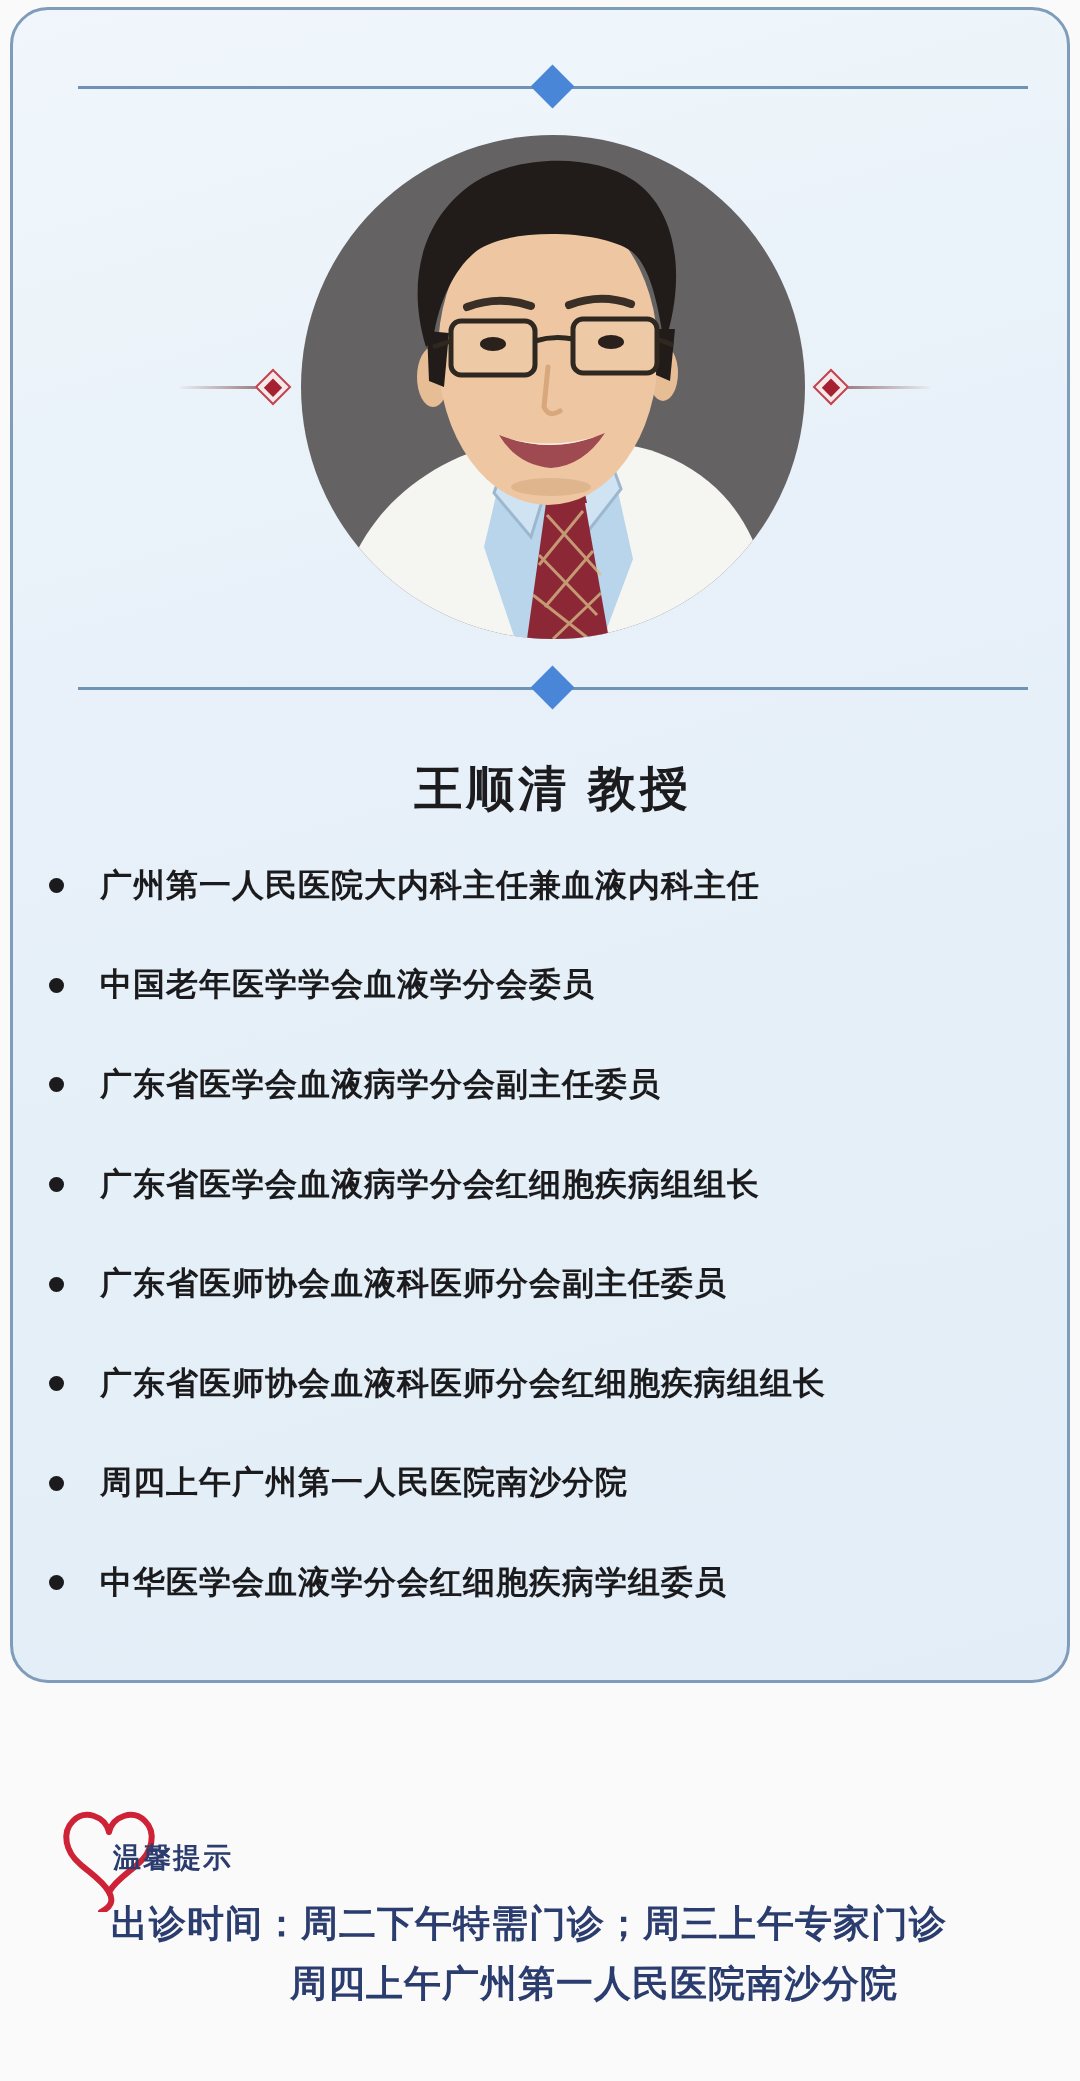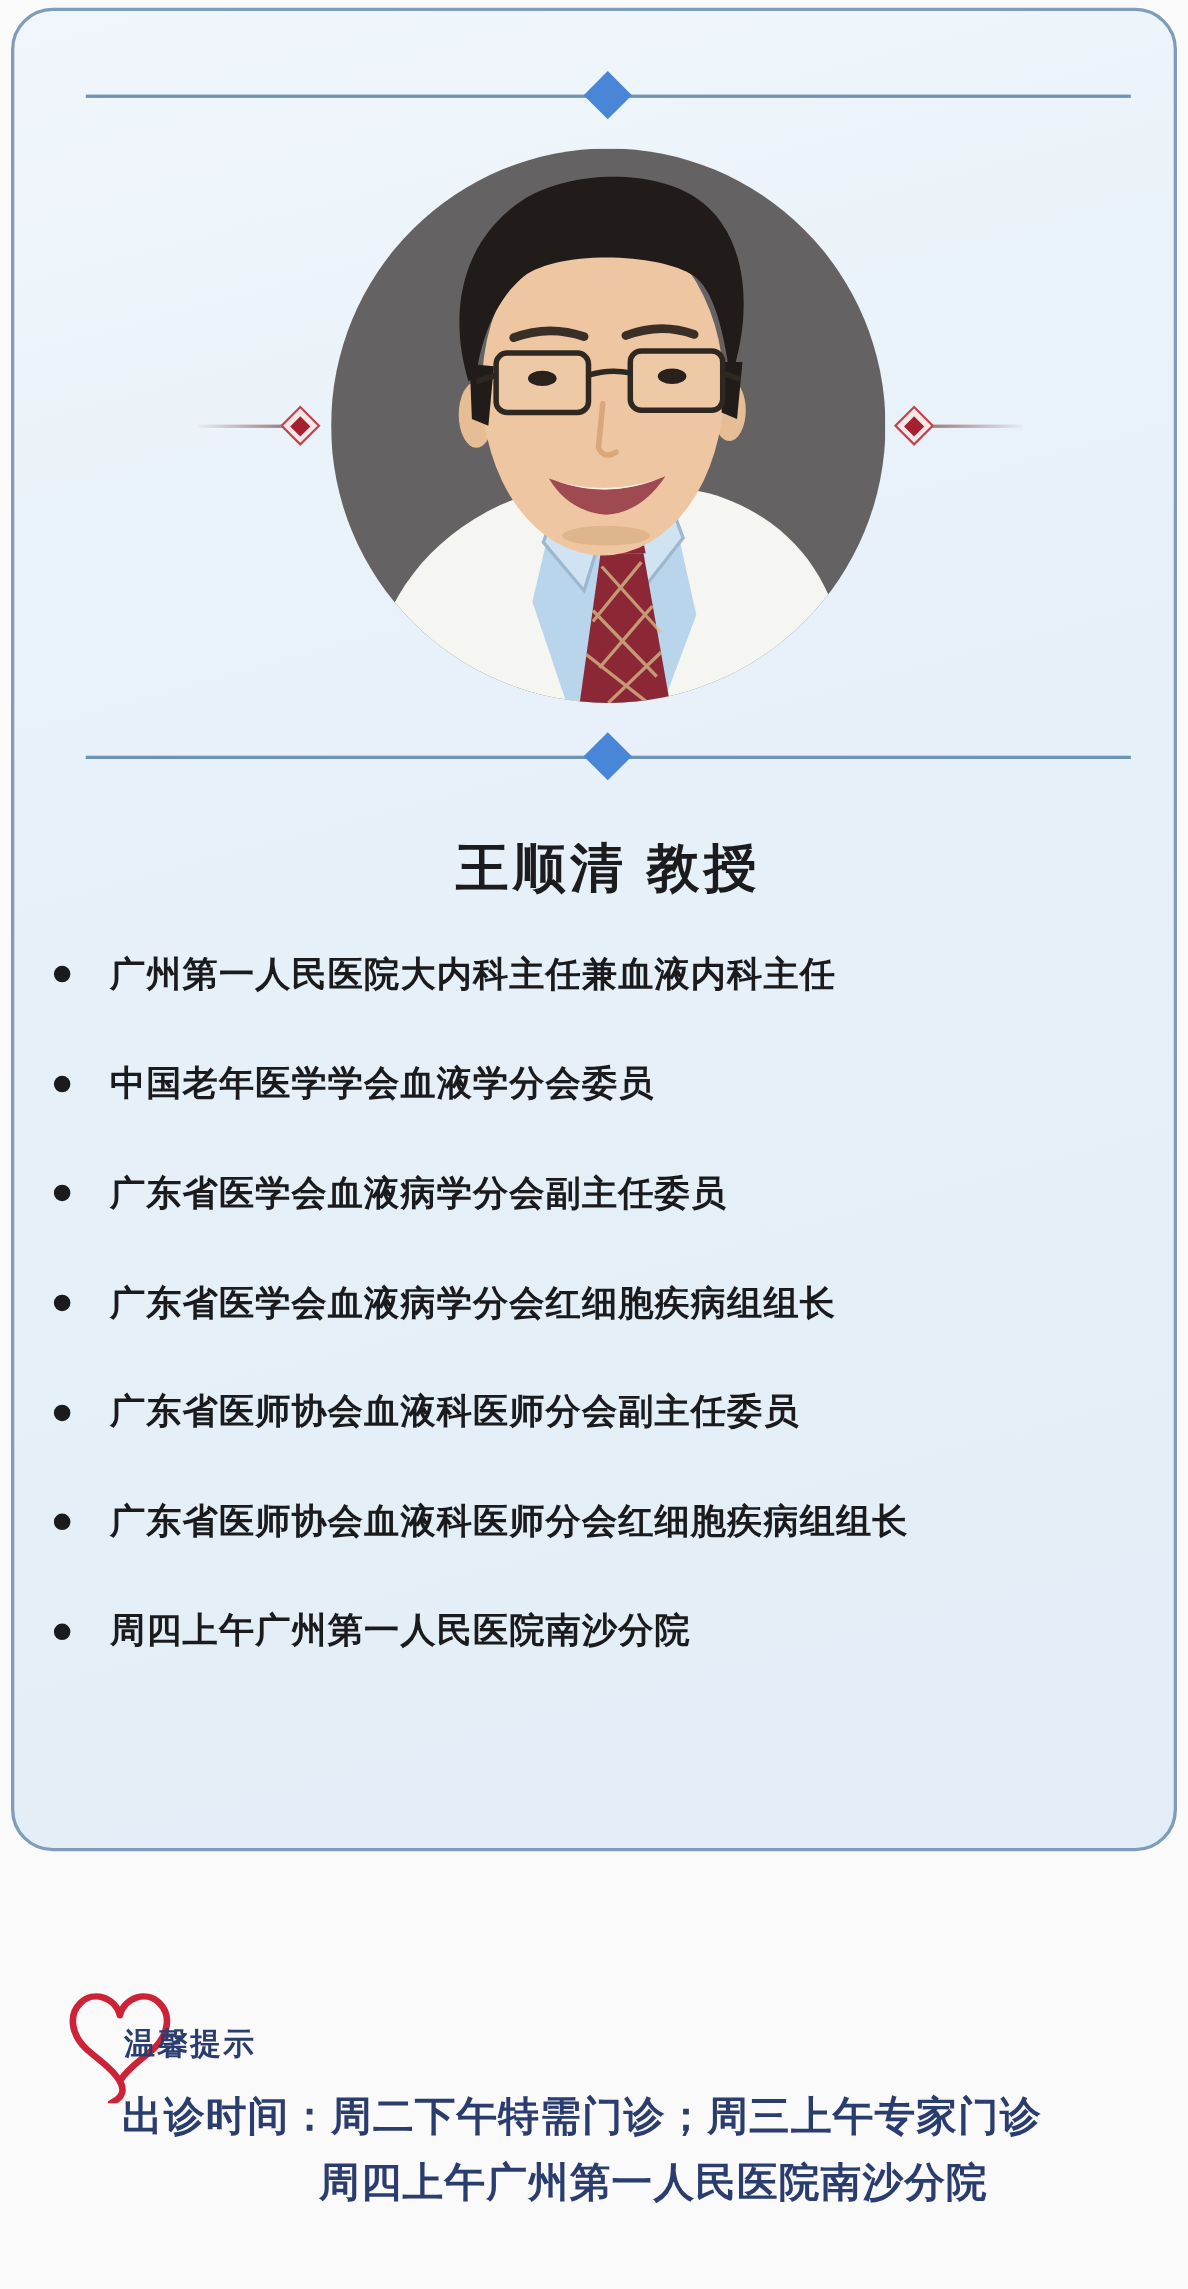--- a/index.html
+++ b/index.html
@@ -140,20 +140,24 @@
           <span class="cred-text">广东省医师协会血液科医师分会副主任委员</span>
         </li>
       <li>
           <span class="dot"></span>
           <span class="cred-text">广东省医师协会血液科医师分会红细胞疾病组组长</span>
         </li>
       <li>
           <span class="dot"></span>
           <span class="cred-text">周四上午广州第一人民医院南沙分院</span>
         </li>
+      <li>
+          <span class="dot"></span>
+          <span class="cred-text">中华医学会血液学分会红细胞疾病学组委员</span>
+        </li>
     </ul>
 
     <svg class="heart" viewBox="0 0 100 110" xmlns="http://www.w3.org/2000/svg">
       <path d="M50 30 C 46 14 26 7 14 19 C 2 31 7 50 21 62 C 31 71 43 78 50 90
                C 57 78 69 71 79 62 C 93 50 98 31 86 19 C 74 7 54 14 50 30" fill="none" stroke="#ce2337" stroke-width="6" stroke-linecap="round"></path>
       <path d="M50 90 C 55 99 52 105 42 110" fill="none" stroke="#ce2337" stroke-width="6" stroke-linecap="round"></path>
     </svg>
     <div class="tips-heading">温馨提示</div>
     <div class="tips-line1">出诊时间：周二下午特需门诊；周三上午专家门诊</div>
     <div class="tips-line2">周四上午广州第一人民医院南沙分院</div>

